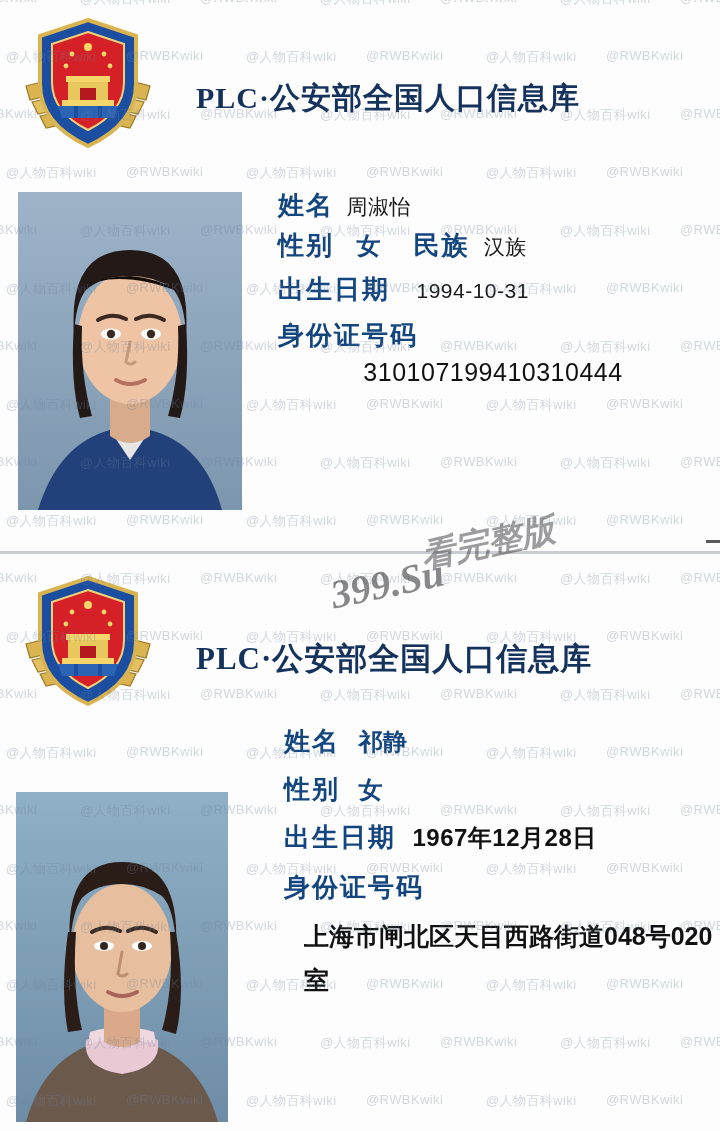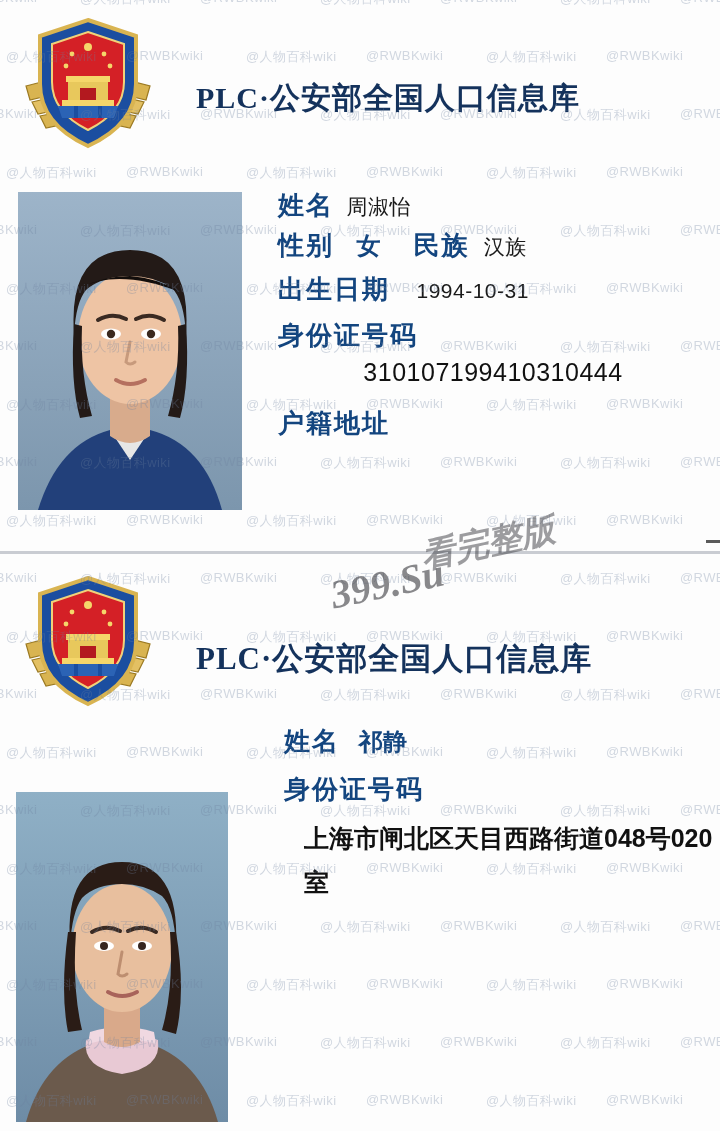--- a/index.html
+++ b/index.html
@@ -229,23 +229,20 @@
         <span class="fvalue" style="margin-left:10px;">汉族</span>
       </div>
       <div class="frow" style="height:46px;">
         <span class="flabel">出生日期</span>
         <span class="fvalue" style="margin-left:22px;">1994-10-31</span>
       </div>
       <div class="frow" style="height:40px;">
         <span class="flabel">身份证号码</span>
       </div>
       <div class="frow idnum" style="height:48px;text-align:center;">310107199410310444</div>
-      <div class="frow" style="height:42px;">
-        <span class="flabel">户籍地址</span>
-      </div>
     </div>
   </div>
 
   <div class="divider"></div>
   <div class="edge-tick"></div>
 
   <div class="record" id="record-2">
 
     <div class="emblem" style="left:18px; top:16px;">
       <svg width="140" height="150" viewBox="0 0 140 150">
@@ -305,20 +302,28 @@
         <path d="M106 160 L102 182 Q106 186 111 182" stroke="#bd8e70" stroke-width="3" fill="none" stroke-linecap="round"></path>
 
         <path d="M92 200 Q106 208 121 200" stroke="#a8635a" stroke-width="4" fill="none" stroke-linecap="round"></path>
       </svg>
     </div>
 
     <div class="fields" style="left:284px; top:168px; width:434px;">
       <div class="frow" style="height:48px;">
         <span class="flabel">姓名</span>
         <span class="fvalue blue" style="margin-left:14px;">祁静</span>
+      </div>
+      <div class="frow" style="height:48px;">
+        <span class="flabel">性别</span>
+        <span class="fvalue blue" style="margin-left:14px;">女</span>
+      </div>
+      <div class="frow" style="height:50px;">
+        <span class="flabel">出生日期</span>
+        <span class="fvalue" style="margin-left:12px; color:#111;">1967年12月28日</span>
       </div>
       <div class="frow" style="height:44px;">
         <span class="flabel">身份证号码</span>
       </div>
       <div class="frow addr" style="height:44px; white-space:normal; line-height:44px; width:410px; margin-left:20px;">上海市闸北区天目西路街道048号020室</div>
     </div>
   </div>
 
   <div class="site-mark" id="site-mark-1">399.Su</div>
   <div class="site-mark" id="site-mark-2">看完整版</div>

